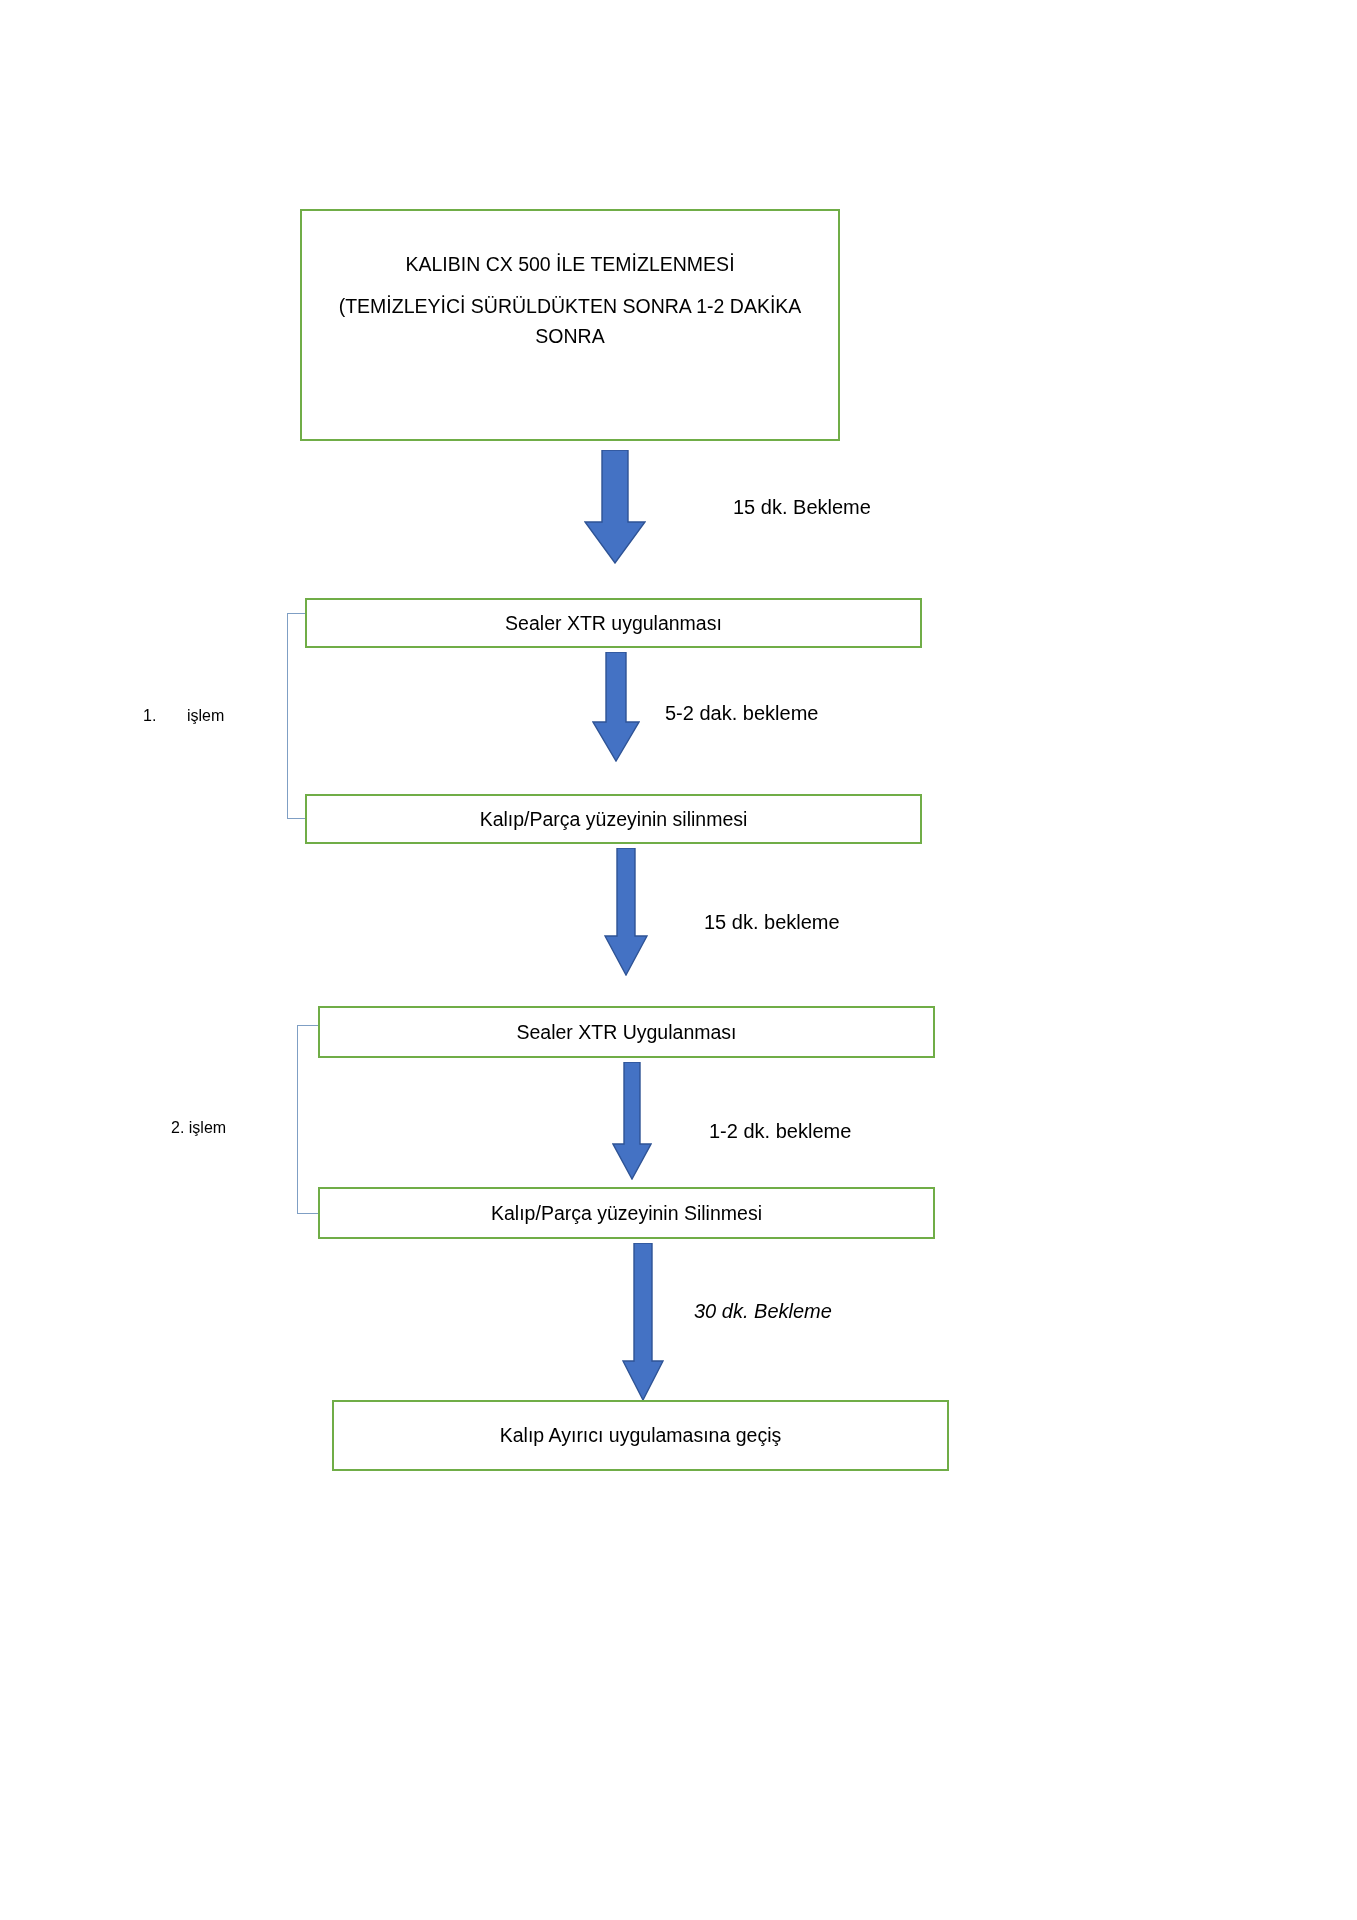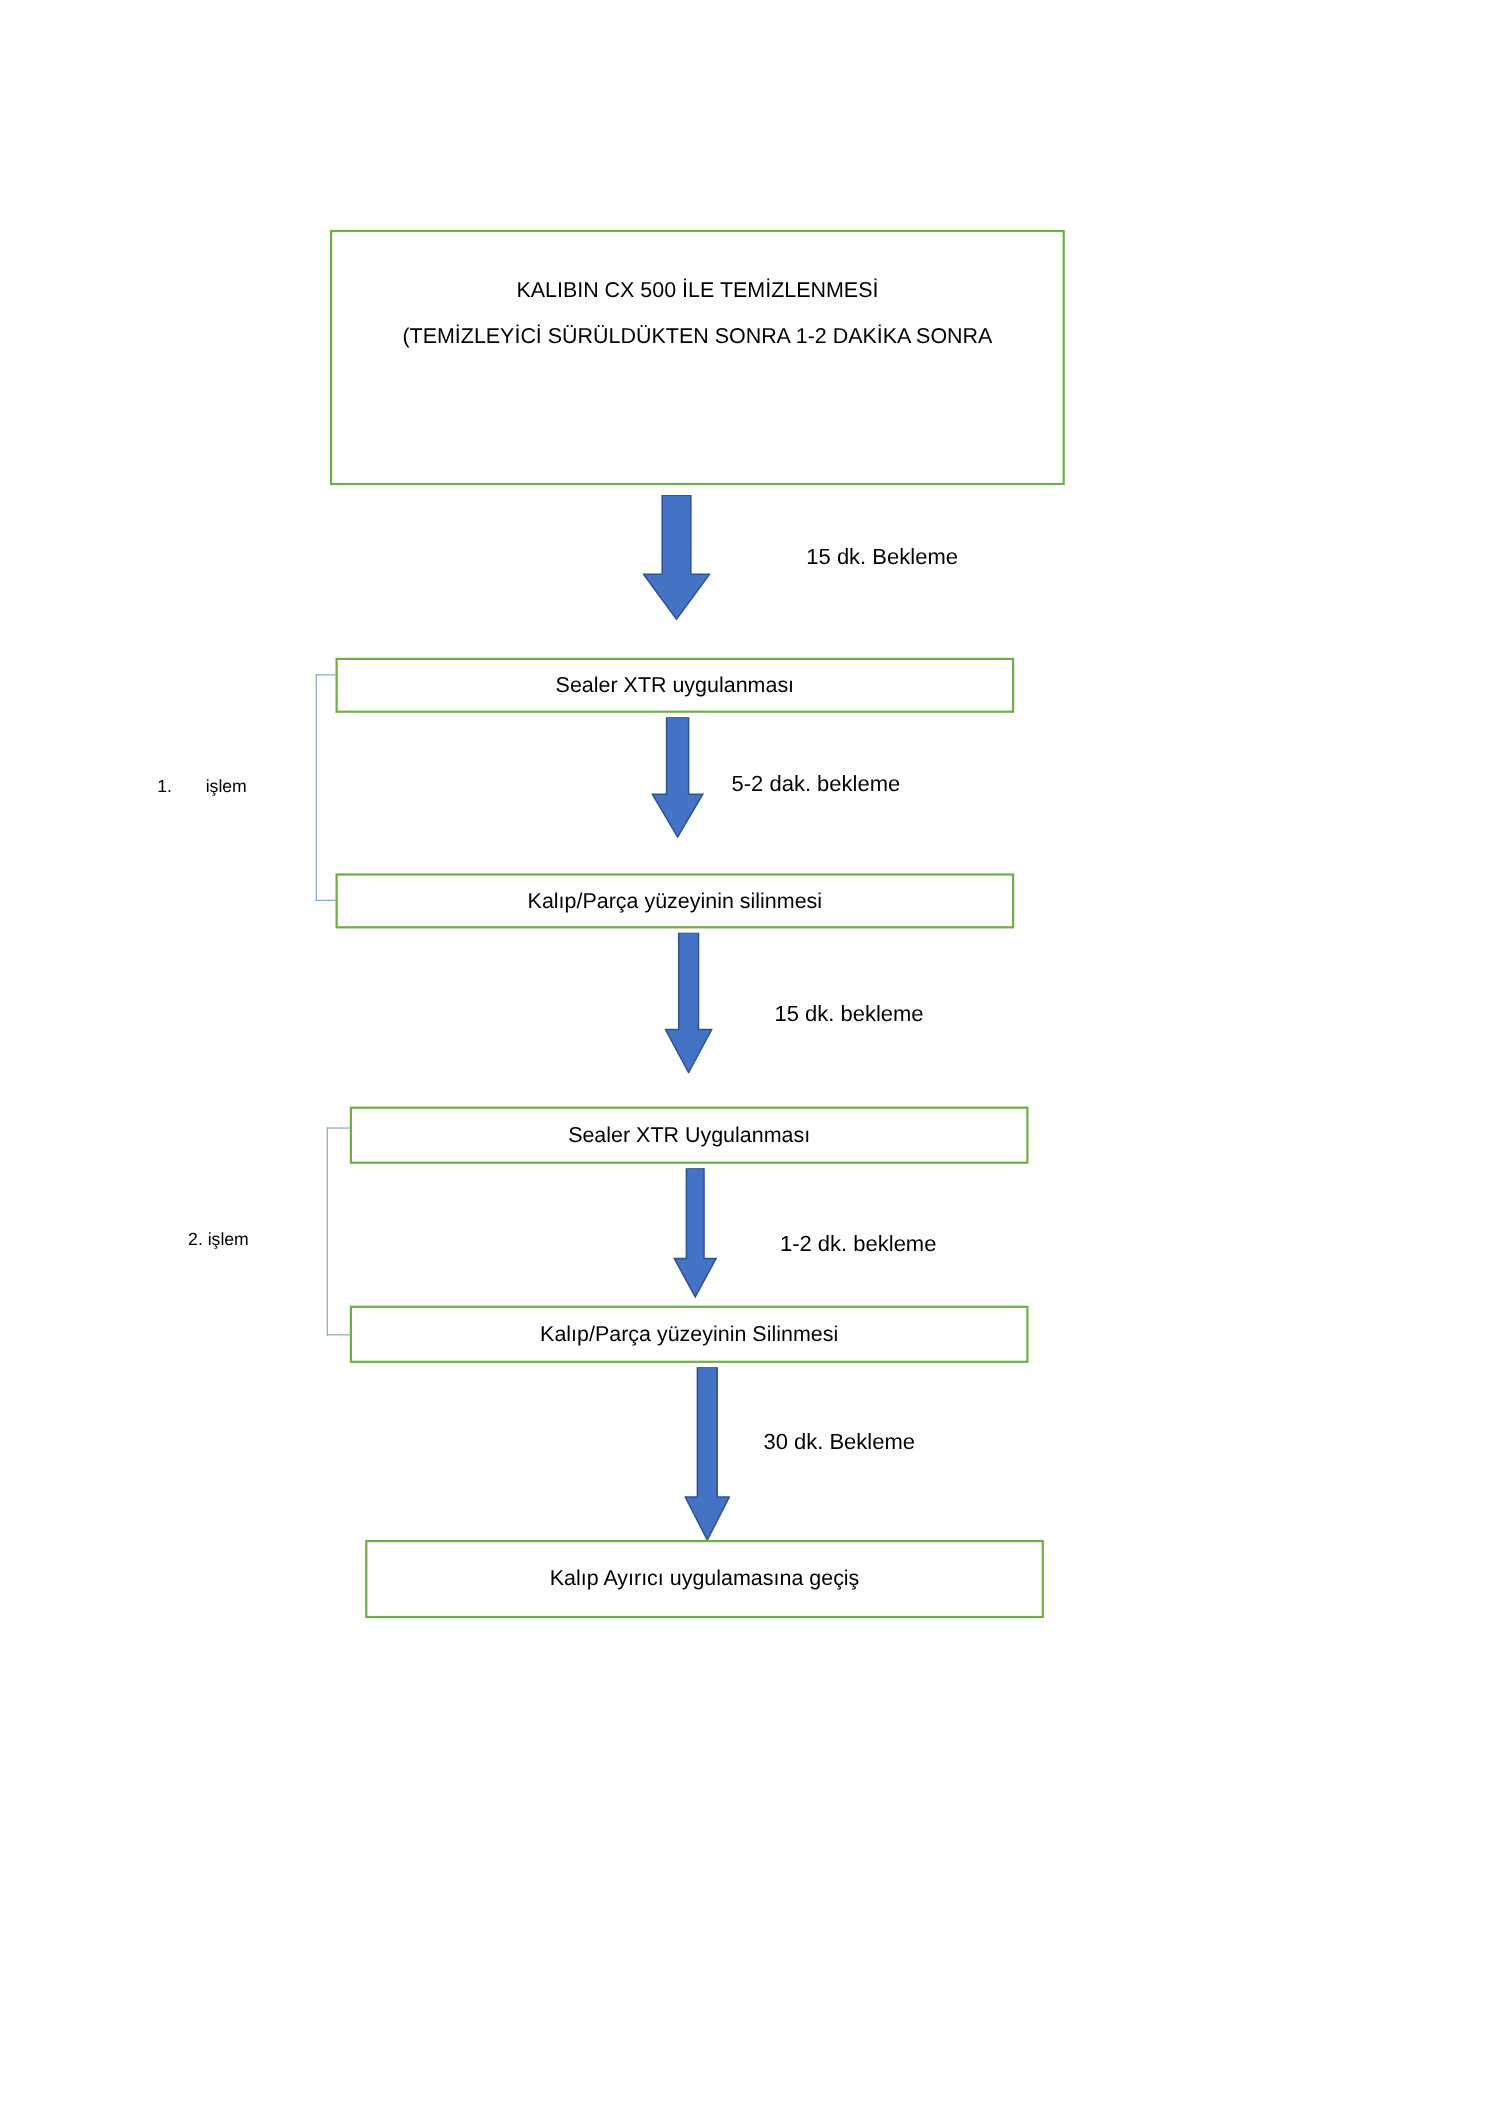--- a/index.html
+++ b/index.html
@@ -34,21 +34,21 @@
   }
   .box .line {
     display: block;
     width: 100%;
     line-height: 1.55;
   }
 
   #box-clean {
     left: 300px;
     top: 209px;
-    width: 668px;
+    width: 540px;
     height: 232px;
     font-size: 19.5px;
     justify-content: flex-start;
     padding-top: 38px;
   }
   #box-clean .line + .line { margin-top: 12px; }
 
   #box-sealer-1 {
     left: 305px;
     top: 598px;
@@ -101,21 +101,21 @@
   .duration {
     position: absolute;
     font-size: 20px;
     color: #000000;
     white-space: nowrap;
   }
   #label-wait-1 { left: 733px; top: 496px; }
   #label-wait-2 { left: 665px; top: 702px; }
   #label-wait-3 { left: 704px; top: 911px; }
   #label-wait-4 { left: 709px; top: 1120px; }
-  #label-wait-5 { left: 694px; top: 1300px; }
+  #label-wait-5 { left: 694px; top: 1300px; font-style: italic; }
 
   
   .bracket {
     position: absolute;
     box-sizing: border-box;
     border: 1.6px solid #7F9FC4;
     border-right: none;
   }
   #bracket-1 {
     left: 287px;

